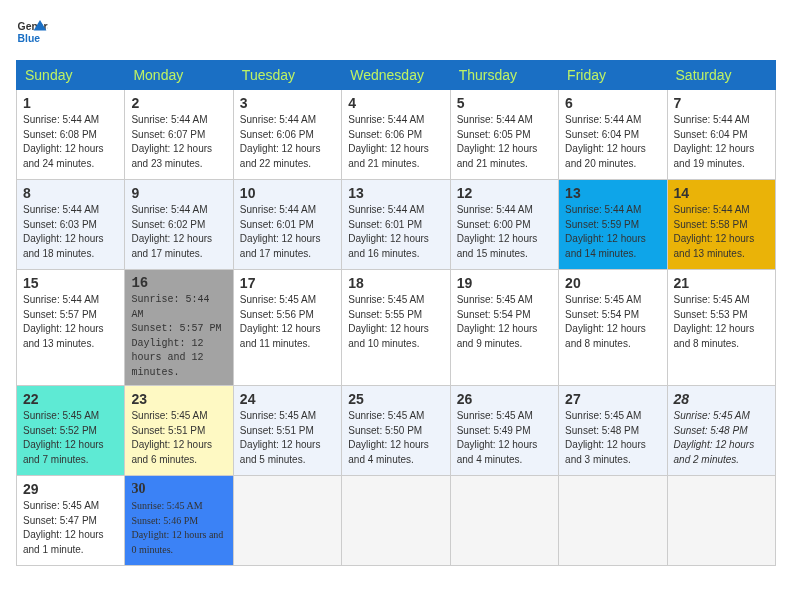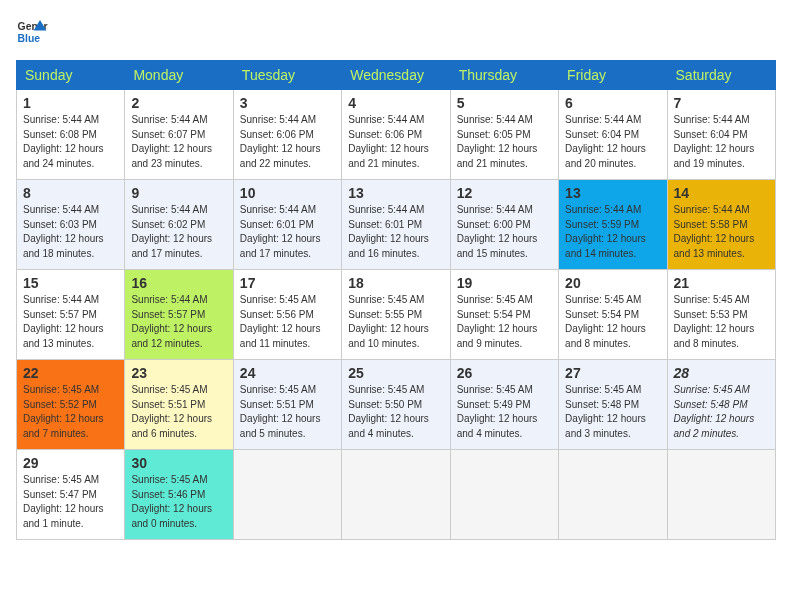--- a/index.html
+++ b/index.html
@@ -176,21 +176,21 @@
         <td style="background: #eab308;">
           <span class="day-number">14</span>
           <div class="day-info">Sunrise: 5:44 AM<br>Sunset: 5:58 PM<br>Daylight: 12 hours and 13 minutes.</div>
         </td>
       </tr>
       <tr>
         <td style="background: rgb(255, 255, 255);">
           <span class="day-number">15</span>
           <div class="day-info">Sunrise: 5:44 AM<br>Sunset: 5:57 PM<br>Daylight: 12 hours and 13 minutes.</div>
         </td>
-        <td style="background: #bef264;">
+        <td style="background: #a3a3a3; font-family: Liberation Mono, monospace;">
           <span class="day-number">16</span>
           <div class="day-info">Sunrise: 5:44 AM<br>Sunset: 5:57 PM<br>Daylight: 12 hours and 12 minutes.</div>
         </td>
         <td style="background: rgb(255, 255, 255);">
           <span class="day-number">17</span>
           <div class="day-info">Sunrise: 5:45 AM<br>Sunset: 5:56 PM<br>Daylight: 12 hours and 11 minutes.</div>
         </td>
         <td style="background: rgb(255, 255, 255);">
           <span class="day-number">18</span>
           <div class="day-info">Sunrise: 5:45 AM<br>Sunset: 5:55 PM<br>Daylight: 12 hours and 10 minutes.</div>
@@ -202,21 +202,21 @@
         <td style="background: rgb(255, 255, 255);">
           <span class="day-number">20</span>
           <div class="day-info">Sunrise: 5:45 AM<br>Sunset: 5:54 PM<br>Daylight: 12 hours and 8 minutes.</div>
         </td>
         <td style="background: rgb(255, 255, 255); margin-left: 32px;">
           <span class="day-number">21</span>
           <div class="day-info">Sunrise: 5:45 AM<br>Sunset: 5:53 PM<br>Daylight: 12 hours and 8 minutes.</div>
         </td>
       </tr>
       <tr>
-        <td style="background: #f97316;">
+        <td style="background: #5eead4;">
           <span class="day-number">22</span>
           <div class="day-info">Sunrise: 5:45 AM<br>Sunset: 5:52 PM<br>Daylight: 12 hours and 7 minutes.</div>
         </td>
         <td style="background: #fef9c3;">
           <span class="day-number">23</span>
           <div class="day-info">Sunrise: 5:45 AM<br>Sunset: 5:51 PM<br>Daylight: 12 hours and 6 minutes.</div>
         </td>
         <td style="background: rgb(238, 243, 251); margin-top: 40px;">
           <span class="day-number">24</span>
           <div class="day-info">Sunrise: 5:45 AM<br>Sunset: 5:51 PM<br>Daylight: 12 hours and 5 minutes.</div>
@@ -236,21 +236,21 @@
         <td style="background: rgb(238, 243, 251); font-style: italic;">
           <span class="day-number">28</span>
           <div class="day-info">Sunrise: 5:45 AM<br>Sunset: 5:48 PM<br>Daylight: 12 hours and 2 minutes.</div>
         </td>
       </tr>
       <tr>
         <td style="background: rgb(255, 255, 255);">
           <span class="day-number">29</span>
           <div class="day-info">Sunrise: 5:45 AM<br>Sunset: 5:47 PM<br>Daylight: 12 hours and 1 minute.</div>
         </td>
-        <td style="background: #5eead4;">
+        <td style="background: #3b82f6; font-family: Liberation Serif, serif;">
           <span class="day-number">30</span>
           <div class="day-info">Sunrise: 5:45 AM<br>Sunset: 5:46 PM<br>Daylight: 12 hours and 0 minutes.</div>
         </td>
         <td class="empty"></td>
         <td class="empty"></td>
         <td class="empty"></td>
         <td class="empty"></td>
         <td class="empty"></td>
       </tr>
     </tbody>

